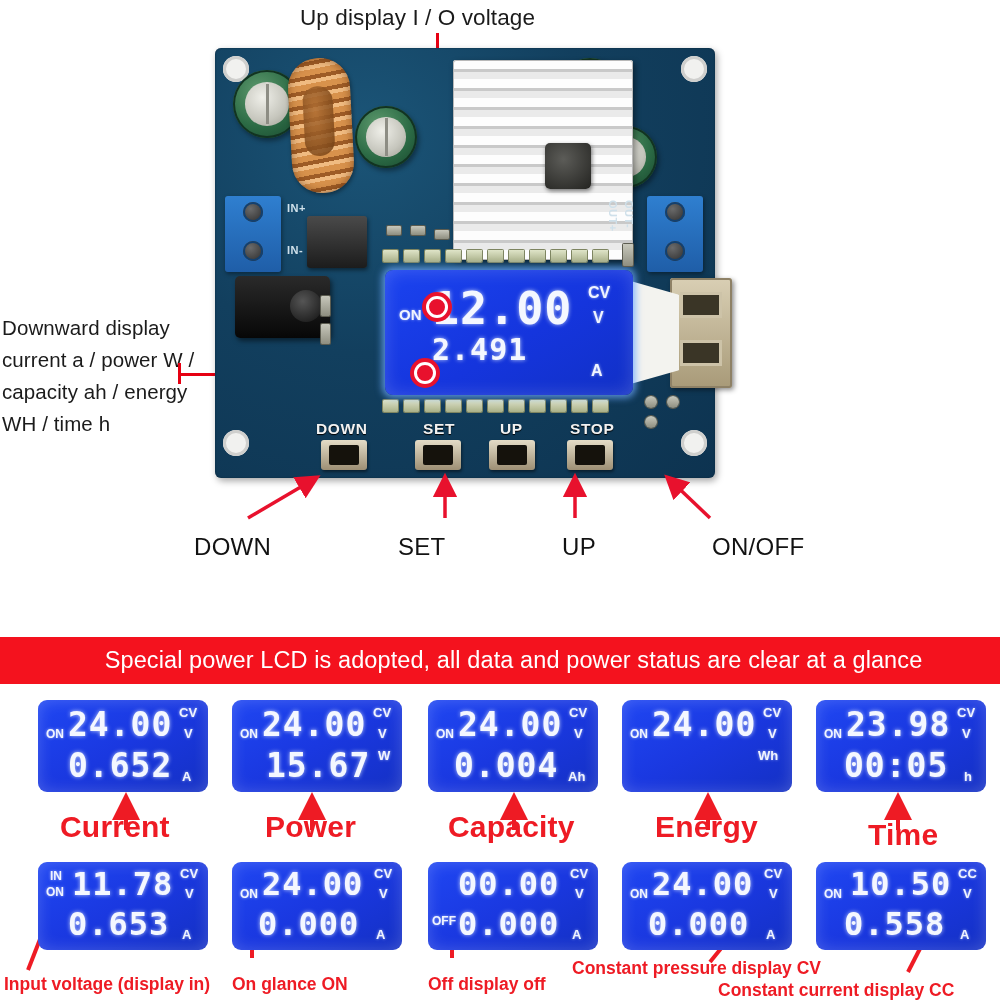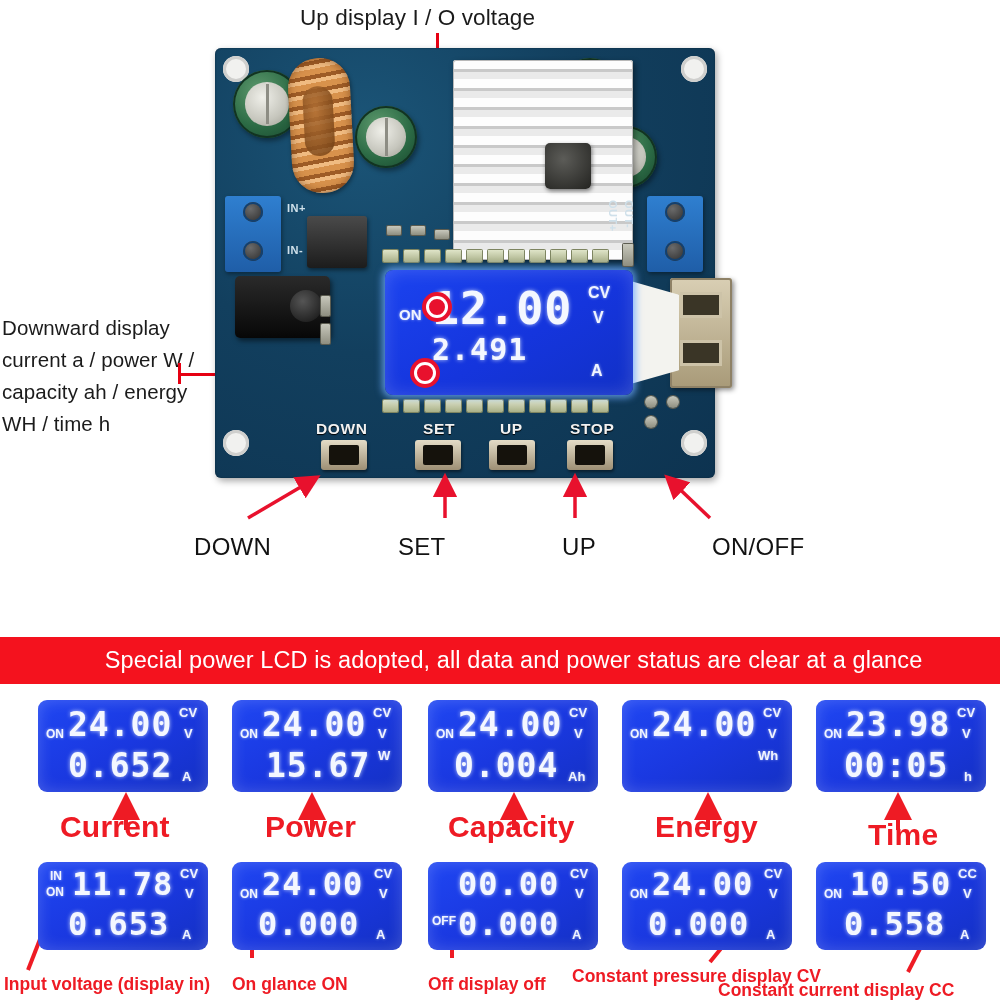--- a/index.html
+++ b/index.html
@@ -403,17 +403,17 @@
         <div class="lcd-mini" style="left:142px;top:4px;font-size:13px;">CC</div>
         <div class="lcd-mini" style="left:147px;top:24px;font-size:13px;">V</div>
         <div class="big-num" style="left:28px;top:43px;font-size:32px;">0.558</div>
         <div class="lcd-mini" style="left:144px;top:65px;font-size:13px;">A</div>
       </div>
     </div>
 
     <div class="cap-label" style="left:4px;  top:284px;">Input voltage (display in)</div>
     <div class="cap-label" style="left:232px;top:284px;">On glance ON</div>
     <div class="cap-label" style="left:428px;top:284px;">Off display off</div>
-    <div class="cap-label" style="left:572px;top:276px;">Constant pressure display CV</div>
+    <div class="cap-label" style="left:572px;top:268px;">Constant pressure display CV</div>
     <div class="cap-label" style="left:718px;top:290px;">Constant current display CC</div>
   </div>
 
 </div>
 
 </body></html>

